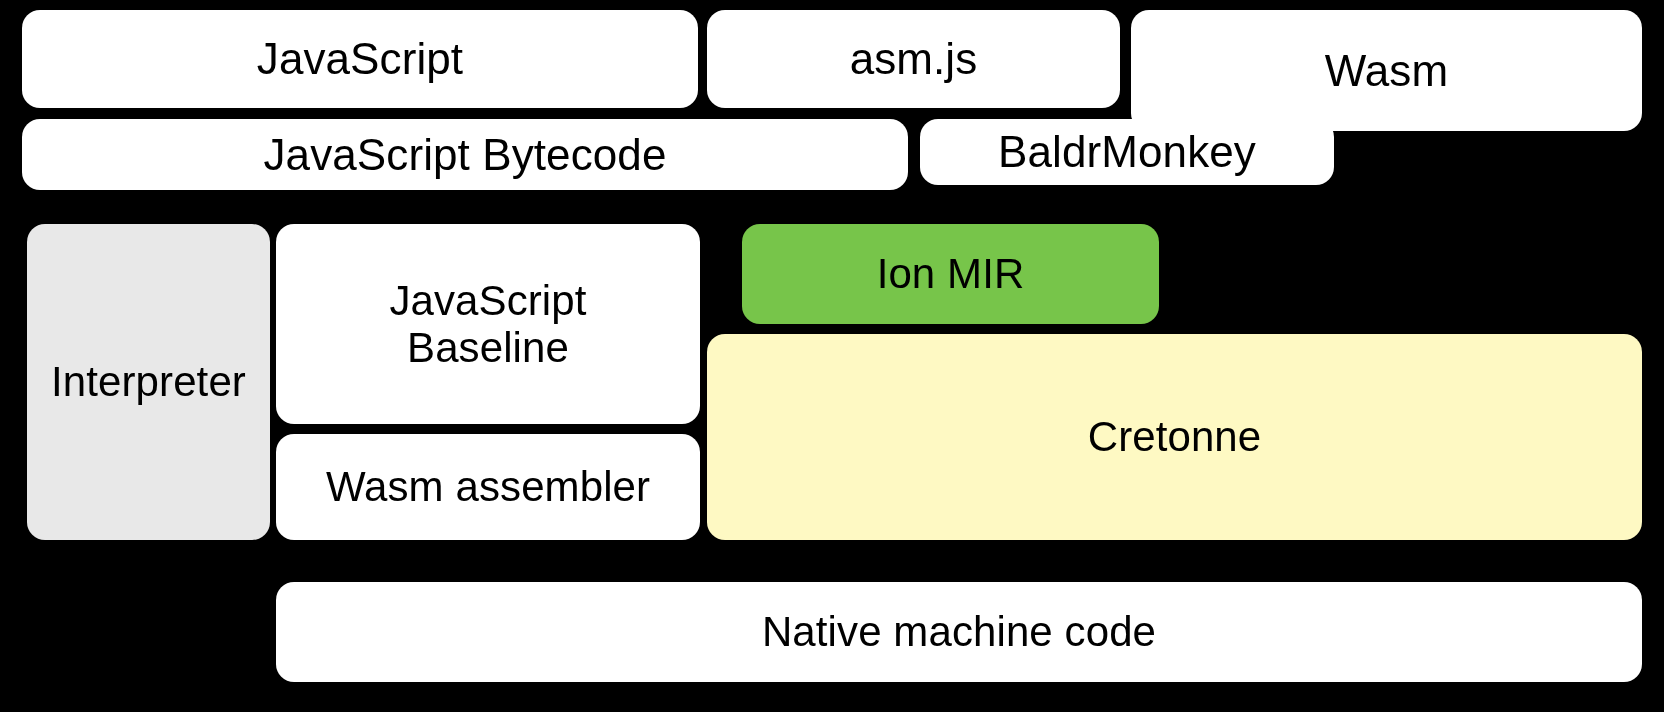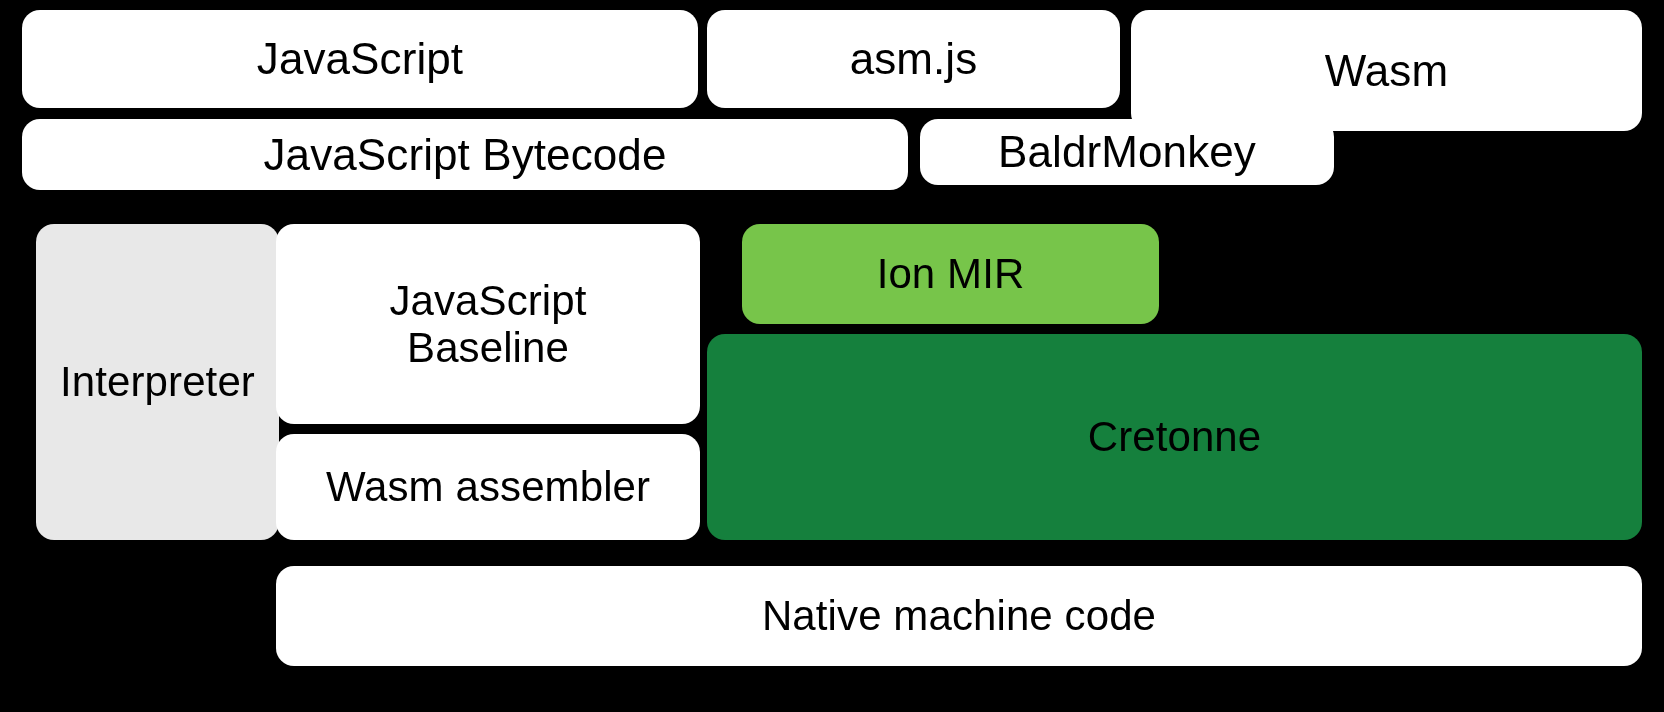--- a/index.html
+++ b/index.html
@@ -31,21 +31,21 @@
     -webkit-font-smoothing: antialiased;
   }
   .node .label {
     display: block;
     padding: 0 10px;
     white-space: pre-line;
   }
   .fill-white  { background: #ffffff; }
   .fill-gray   { background: #e8e8e8; }
   .fill-green  { background: #77c54a; }
-  .fill-pink   { background: #15803d; }
+  .fill-pink   { background: #fef9c3; }
 
   .sz-lg  { font-size: 44px; }
   .sz-md  { font-size: 42px; }
 </style>
 </head>
 <body>
 
 <div id="stage">
     <div class="node fill-white sz-lg" style="left: 22px; top: 10px; width: 676px; height: 98px;">
       <span class="label">JavaScript</span>
@@ -55,32 +55,32 @@
     </div>
     <div class="node fill-white sz-lg" style="left: 1131px; top: 10px; width: 511px; height: 121px;">
       <span class="label">Wasm</span>
     </div>
     <div class="node fill-white sz-lg" style="left: 22px; top: 119px; width: 886px; height: 71px;">
       <span class="label">JavaScript Bytecode</span>
     </div>
     <div class="node fill-white sz-lg" style="left: 920px; top: 119px; width: 414px; height: 66px;">
       <span class="label">BaldrMonkey</span>
     </div>
-    <div class="node fill-gray sz-md" style="left: 36px; top: 224px; width: 243px; height: 316px;">
+    <div class="node fill-gray sz-md" style="left: 27px; top: 224px; width: 243px; height: 316px;">
       <span class="label">Interpreter</span>
     </div>
     <div class="node fill-white sz-md" style="left: 276px; top: 224px; width: 424px; height: 200px;">
       <span class="label">JavaScript
 Baseline</span>
     </div>
     <div class="node fill-white sz-md" style="left: 276px; top: 434px; width: 424px; height: 106px;">
       <span class="label">Wasm assembler</span>
     </div>
     <div class="node fill-green sz-md" style="left: 707px; top: 224px; width: 417px; height: 100px; margin-left: 35px;">
       <span class="label">Ion MIR</span>
     </div>
     <div class="node fill-pink sz-md" style="left: 707px; top: 334px; width: 935px; height: 206px;">
       <span class="label">Cretonne</span>
     </div>
-    <div class="node fill-white sz-md" style="left: 276px; top: 566px; width: 1366px; height: 100px;">
+    <div class="node fill-white sz-md" style="left: 276px; top: 582px; width: 1366px; height: 100px;">
       <span class="label">Native machine code</span>
     </div>
   </div>
 
 </body></html>

